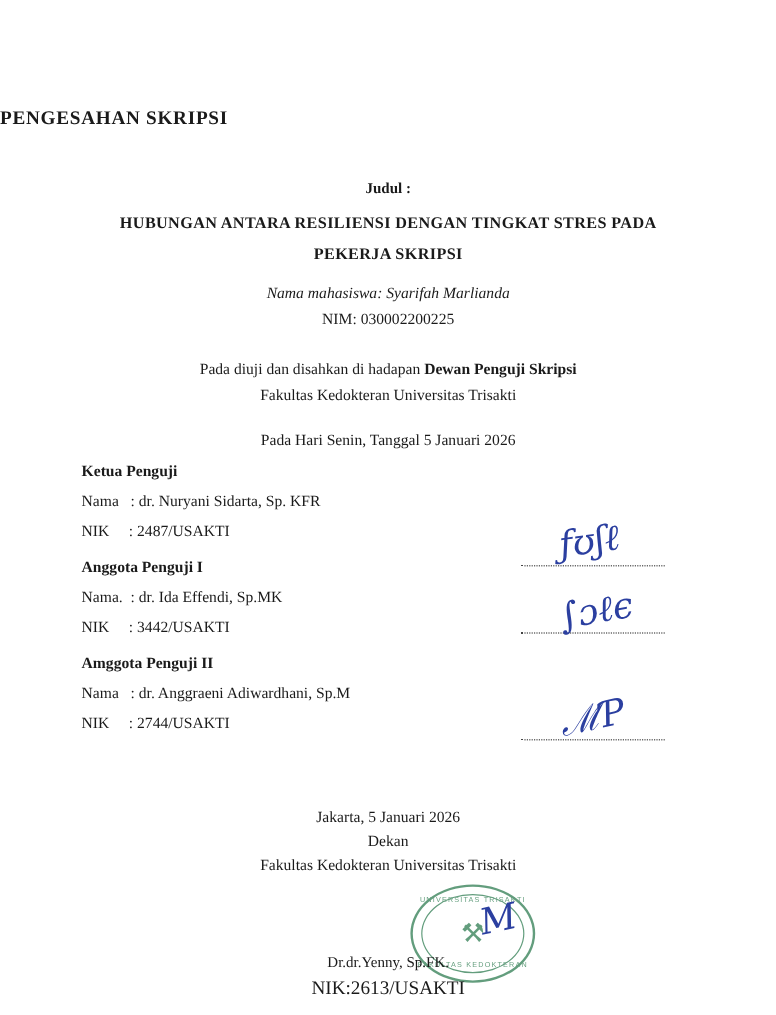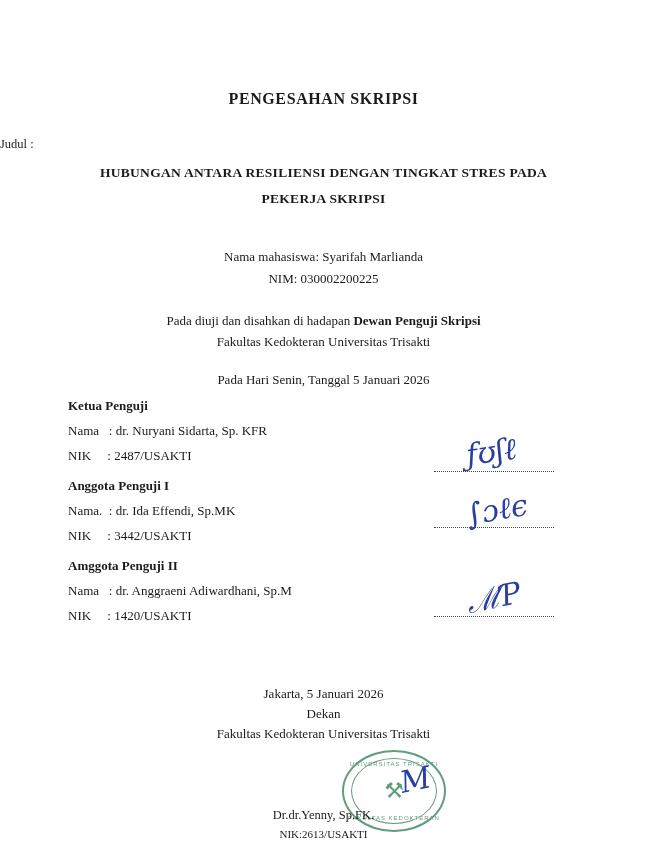--- a/index.html
+++ b/index.html
@@ -16,30 +16,31 @@
     overflow: hidden;
   }
   .page {
     position: relative;
     width: 647px;
     height: 846px;
     box-sizing: border-box;
     padding: 0;
   }
   .title {
-    text-align: center;
+    text-align: left;
     font-weight: bold;
     font-size: 16px;
     letter-spacing: 0.6px;
     margin-top: 90px;
   }
   .judul-label {
-    font-weight: normal;
+    text-align: center;
+    font-weight: bold;
     font-size: 12.5px;
-    margin-top: 29px;
+    margin-top: 42px;
   }
   .judul-line {
     text-align: center;
     font-weight: bold;
     font-size: 13.5px;
     letter-spacing: 0.3px;
     margin-top: 13px;
   }
   .judul-line2 {
     text-align: center;
@@ -47,21 +48,22 @@
     font-size: 13.5px;
     letter-spacing: 0.3px;
     margin-top: 10px;
   }
   .center-line {
     text-align: center;
     font-size: 13px;
     margin-top: 6px;
   }
   .mahasiswa {
-    margin-top: 42px;
+    margin-top: 16px;
+    font-style: italic;
   }
   .telah {
     margin-top: 26px;
   }
   .telah b {
     font-weight: bold;
   }
   .fakultas {
     margin-top: 5px;
   }
@@ -166,21 +168,21 @@
     top: 60px;
     text-align: center;
     font-size: 12.5px;
   }
   .dekan-nik {
     position: absolute;
     left: 0;
     right: 0;
     top: 80px;
     text-align: center;
-    font-size: 11px;
+    font-size: 16px;
   }
 </style>
 </head>
 <body>
 
 <div class="page">
 
   <div class="title">PENGESAHAN SKRIPSI</div>
 
   <div class="judul-label">Judul :</div>
@@ -205,21 +207,21 @@
 
     <div class="ex-block">
       <div class="ex-role">Anggota Penguji I</div>
       <div class="ex-row"><span>Nama.  : </span><span>dr. Ida Effendi, Sp.MK</span></div>
       <div class="ex-row"><span>NIK     : </span><span>3442/USAKTI</span></div>
     </div>
 
     <div class="ex-block">
       <div class="ex-role">Amggota Penguji II</div>
       <div class="ex-row"><span>Nama   : </span><span>dr. Anggraeni Adiwardhani, Sp.M</span></div>
-      <div class="ex-row"><span>NIK     : </span><span>1420/USAKTI</span></div>
+      <div class="ex-row"><span>NIK     : </span><span>2744/USAKTI</span></div>
     </div>
 
   </div>
 
   <div>
     <div class="dotline" style="left:434px; top:381px;"></div>
     <div class="sig" style="left:466px; top:344px; font-size:30px; transform:rotate(-8deg);">ƒʊʃℓ</div>
 
     <div class="dotline" style="left:434px; top:437px;"></div>
     <div class="sig" style="left:466px; top:402px; font-size:30px; transform:rotate(-10deg);">∫ɔℓє</div>

